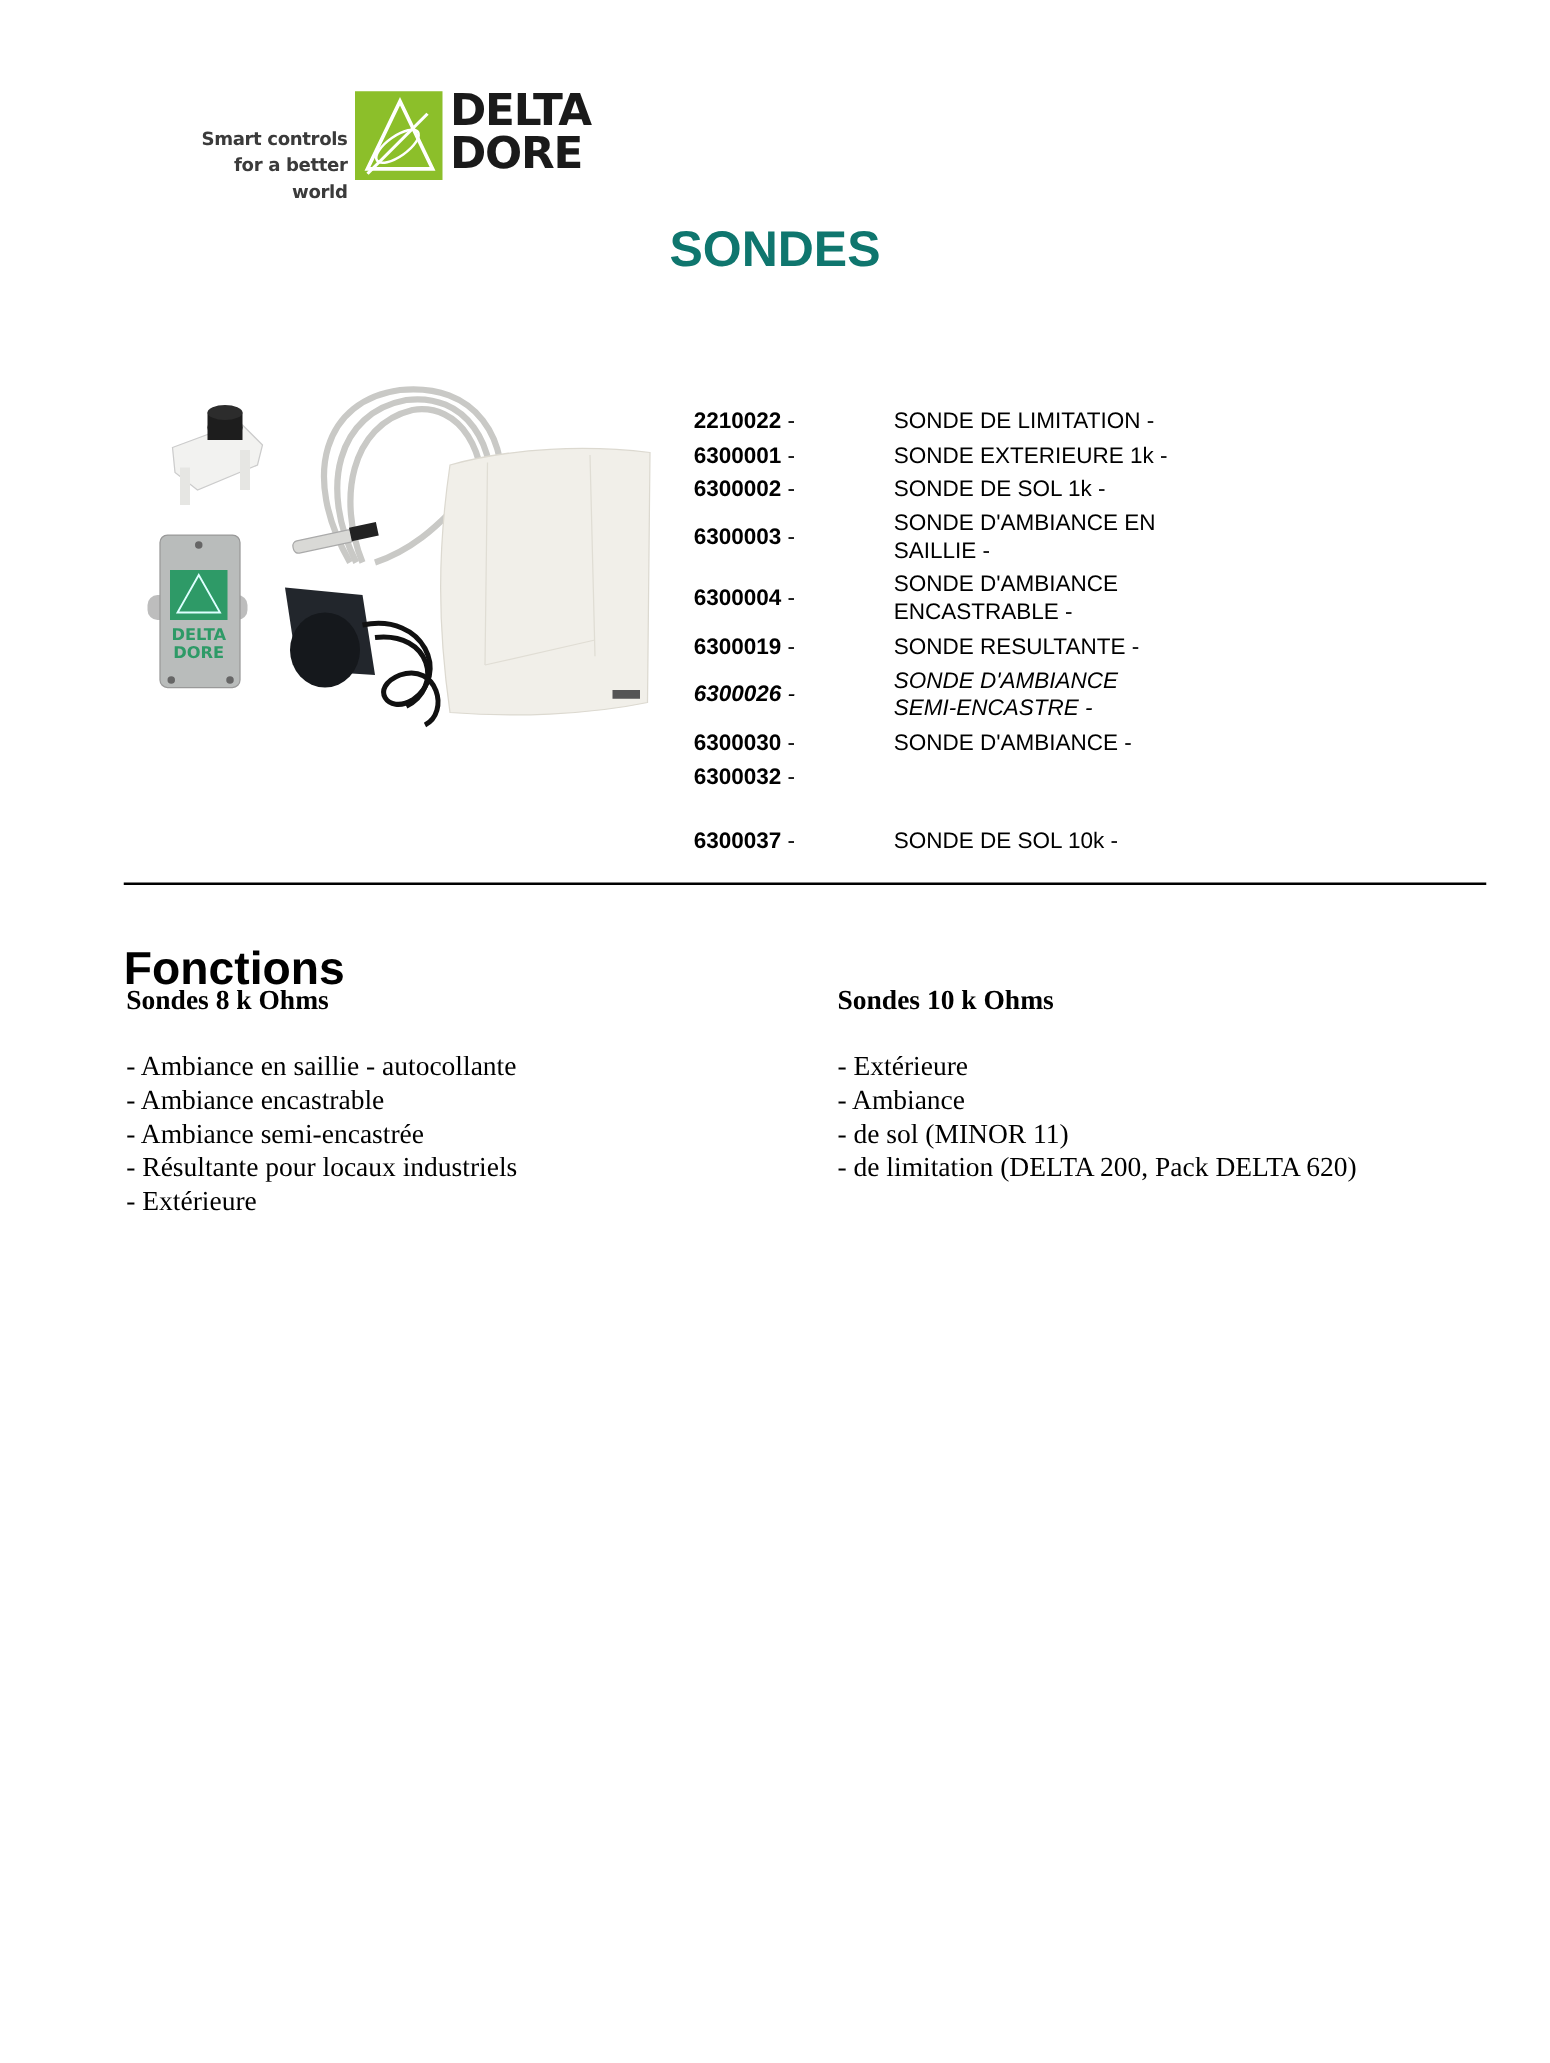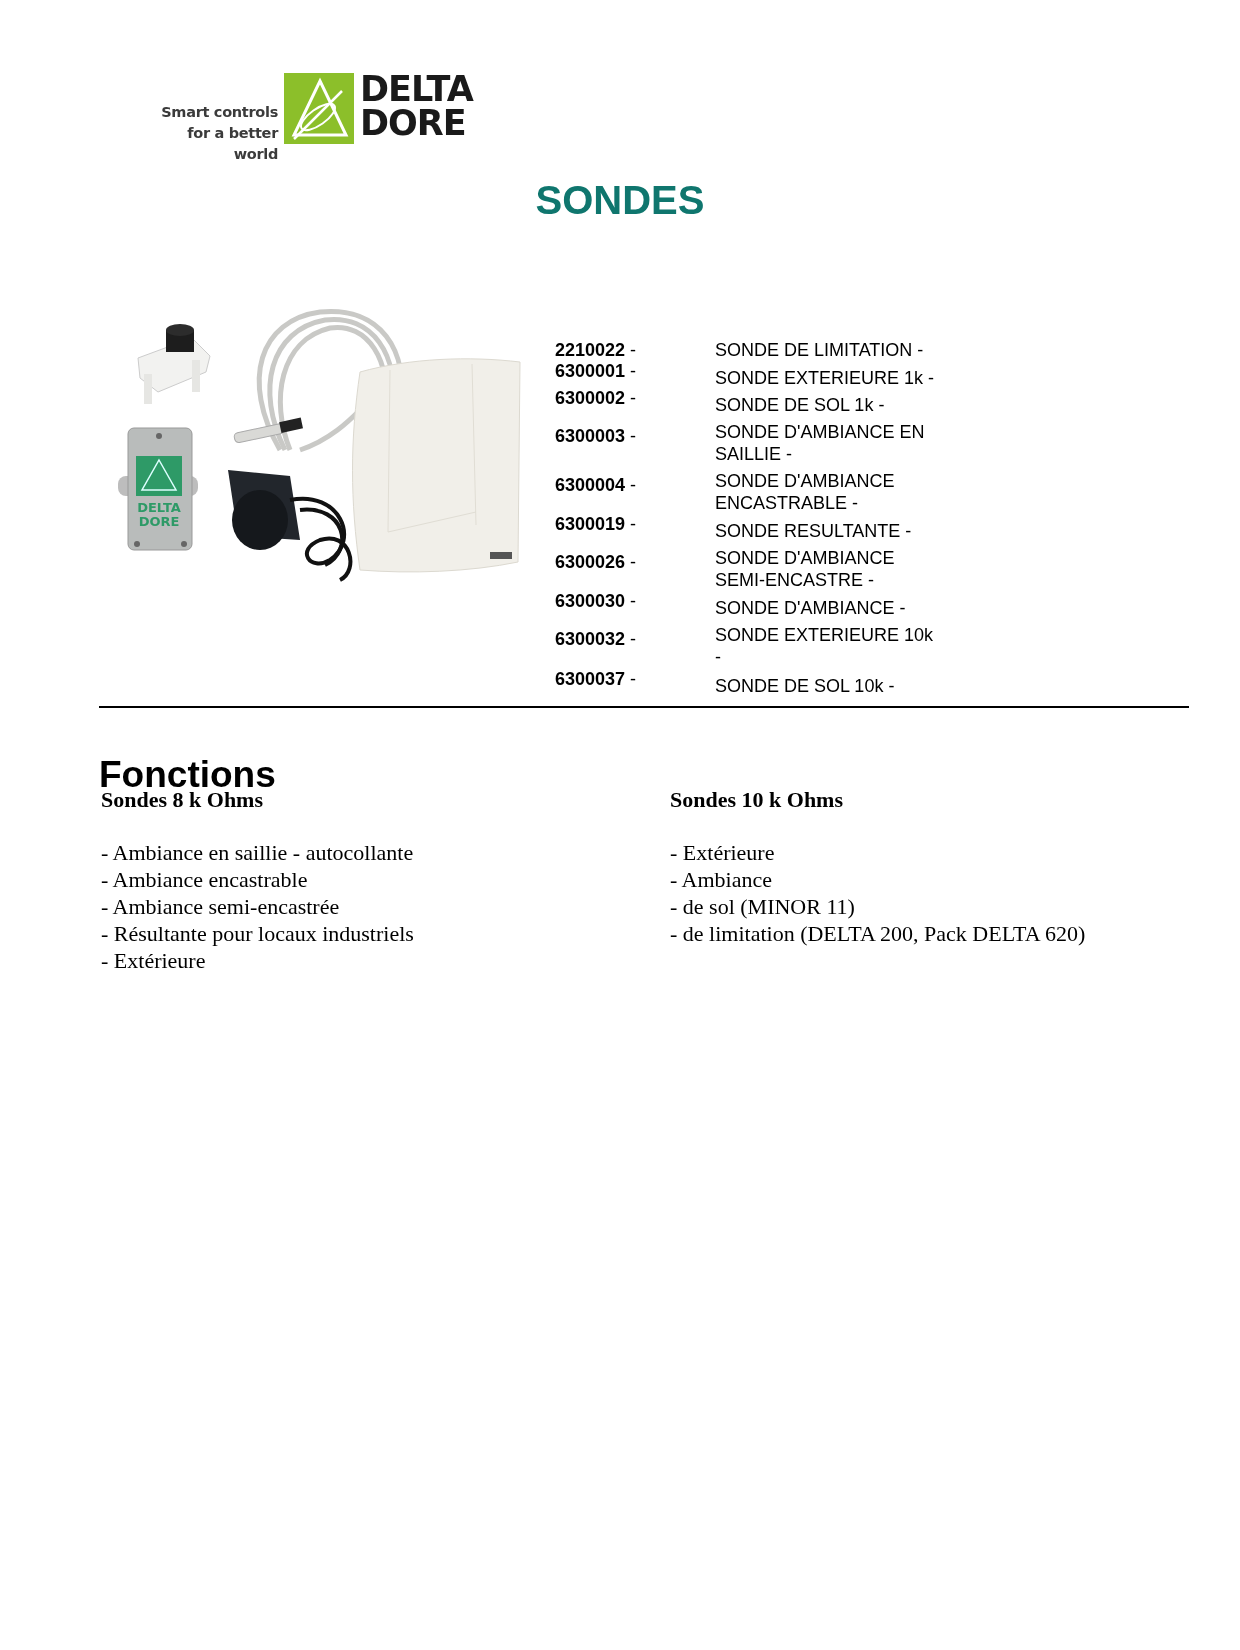--- a/index.html
+++ b/index.html
@@ -18,21 +18,21 @@
     font-weight:bold; font-size:40px; color:#0f766e; }
 
   
   .product-img { left:110px; top:300px; width:420px; height:290px; }
 
   
   .ref-table { left:555px; top:325px; font-family:"Liberation Sans", sans-serif; font-size:18px; line-height:22px; }
   .row { position:absolute; left:0; width:400px; display:flex; align-items:center; }
   .ref { width:160px; }
   .ref b { font-weight:bold; }
-  .desc { width:230px;margin-top:14px; }
+  .desc { width:230px; }
 
   .divider { left:99px; top:706px; width:1090px; height:2px; background:#000; }
 
   .fonctions { left:99px; top:754px; font-family:"Liberation Sans", sans-serif; font-weight:bold; font-size:37px; }
 
   .col { font-family:"Liberation Serif", serif; font-size:22px; line-height:27px; }
   .col h3 { margin:0; font-size:22px; font-weight:bold; line-height:27px; }
   .col ul { list-style:none; margin:26px 0 0 0; padding:0; }
   .col li { margin:0; padding:0; }
   .col-left { left:101px; top:786px; }
@@ -138,39 +138,35 @@
       <div>SONDE D'AMBIANCE</div>
       <div>ENCASTRABLE -</div>
     </div>
   </div>
   <div class="row" style="top:181px;">
     <div class="ref"><b>6300019</b><span> -</span></div>
     <div class="desc">
         <div>SONDE RESULTANTE -</div>
       </div>
   </div>
-  <div class="row" style="top:208px;">
+  <div class="row" style="top:208px;font-style:italic;">
     <div class="ref"><b>6300026</b><span> -</span></div>
     <div class="desc">
       <div>SONDE D'AMBIANCE</div>
       <div>SEMI-ENCASTRE -</div>
     </div>
   </div>
   <div class="row" style="top:258px;">
     <div class="ref"><b>6300030</b><span> -</span></div>
     <div class="desc">
         <div>SONDE D'AMBIANCE -</div>
       </div>
   </div>
   <div class="row" style="top:285px;">
     <div class="ref"><b>6300032</b><span> -</span></div>
-    <div class="desc">
-      <div>SONDE EXTERIEURE 10k</div>
-      <div>-</div>
-    </div>
   </div>
   <div class="row" style="top:336px;">
     <div class="ref"><b>6300037</b><span> -</span></div>
     <div class="desc">
         <div>SONDE DE SOL 10k -</div>
       </div>
   </div>
 </div>
 
 <div class="abs divider"></div>

